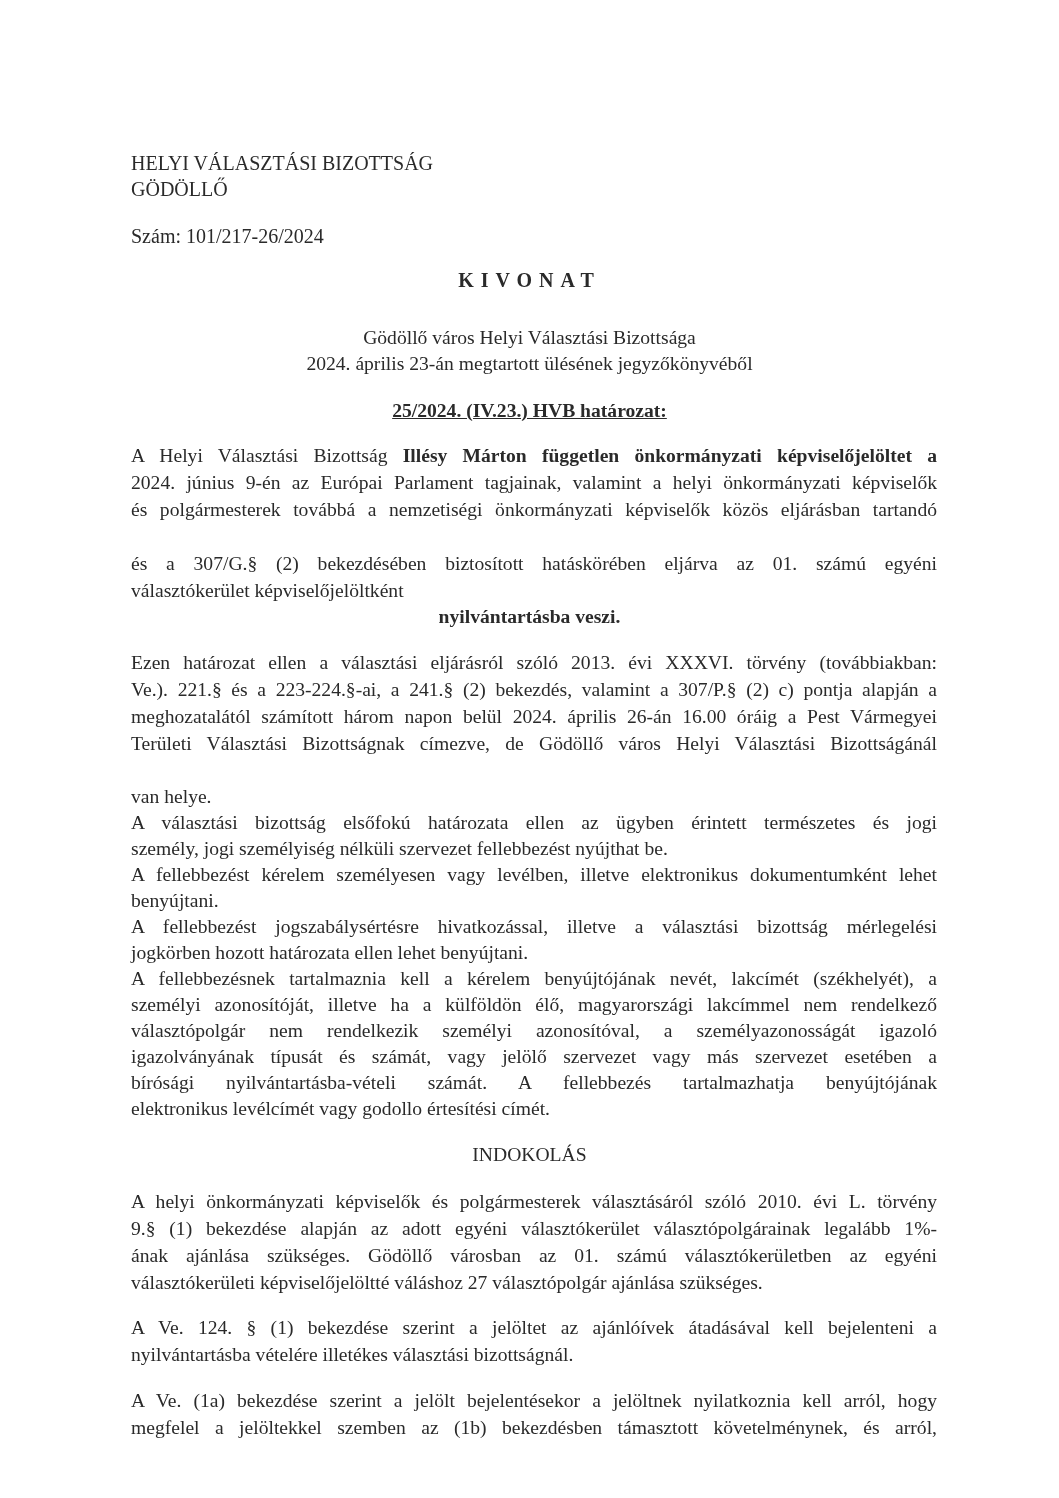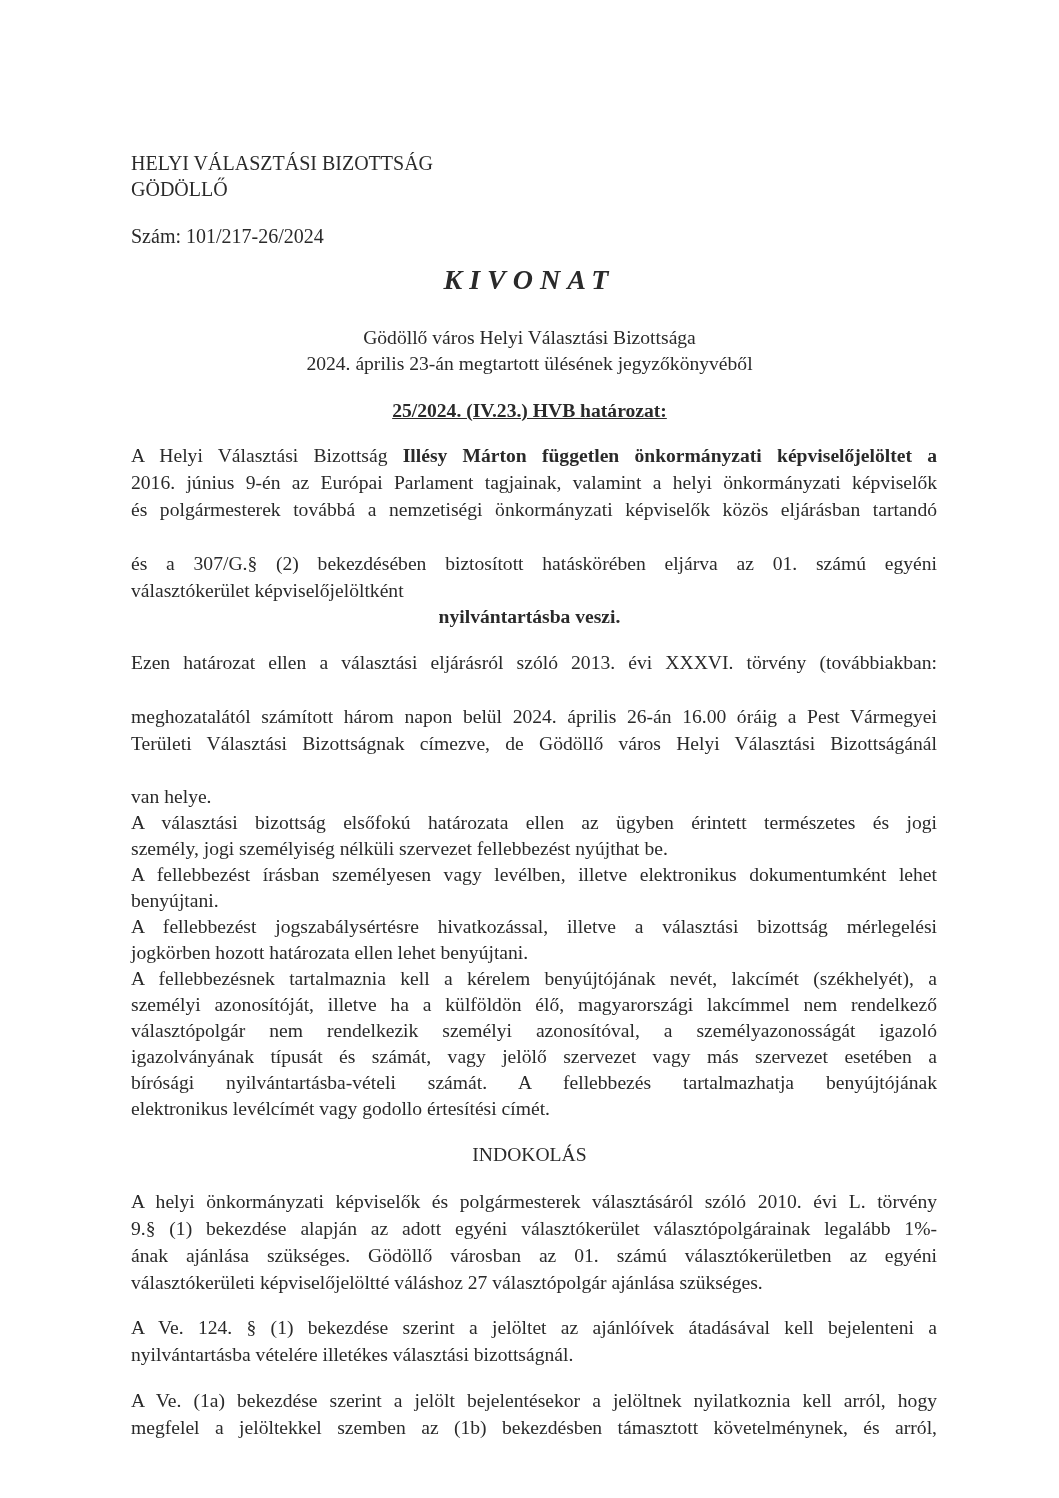--- a/index.html
+++ b/index.html
@@ -4,54 +4,55 @@
 <style>
   html, body { margin: 0; padding: 0; background: #ffffff; }
   body { width: 1059px; height: 1498px; position: relative; overflow: hidden;
          font-family: "Liberation Serif", "DejaVu Serif", serif; color: #2a2a2a; }
   .page { position: absolute; left: 0; top: 12px; width: 1059px; height: 1498px; }
   .line { position: absolute; left: 131px; width: 806px; font-size: 19.6px; line-height: 26.8px;
           white-space: nowrap; }
   .just { text-align: justify; text-align-last: justify; white-space: normal; }
   .center { left: 0; width: 1059px; text-align: center; }
   .bold { font-weight: bold; }
-  .title { font-size: 28px; font-weight: bold; letter-spacing: 7px; font-style: italic; }
+  .title { font-size: 20px; font-weight: bold; letter-spacing: 7px; }
   .ul { text-decoration: underline; }
   .hdr { font-size: 20px; }
 </style>
 </head>
 <body>
 
 <div class="page">
 
   <div class="line hdr" style="top:138px">HELYI VÁLASZTÁSI BIZOTTSÁG</div>
   <div class="line hdr" style="top:164px">GÖDÖLLŐ</div>
   <div class="line hdr" style="top:211px">Szám: 101/217-26/2024</div>
 
   <div class="line center title" style="top:255px">KIVONAT</div>
 
   <div class="line center" style="top:313px">Gödöllő város Helyi Választási Bizottsága</div>
   <div class="line center" style="top:339px">2024. április 23-án megtartott ülésének jegyzőkönyvéből</div>
 
   <div class="line center bold ul" style="top:386px">25/2024. (IV.23.) HVB határozat:</div>
 
   <div class="line just" style="top:431px"><span>A Helyi Választási Bizottság </span><span class="bold">Illésy Márton független önkormányzati képviselőjelöltet a</span></div>
-  <div class="line just" style="top:458px">2016. június 9-én az Európai Parlament tagjainak, valamint a helyi önkormányzati képviselők</div>
+  <div class="line just" style="top:458px">2024. június 9-én az Európai Parlament tagjainak, valamint a helyi önkormányzati képviselők</div>
   <div class="line just" style="top:485px">és polgármesterek továbbá a nemzetiségi önkormányzati képviselők közös eljárásban tartandó</div>
   <div class="line just" style="top:539px">és a 307/G.§ (2) bekezdésében biztosított hatáskörében eljárva az 01. számú egyéni</div>
   <div class="line" style="top:566px">választókerület képviselőjelöltként</div>
   <div class="line center bold" style="top:592px">nyilvántartásba veszi.</div>
 
   <div class="line just" style="top:638px">Ezen határozat ellen a választási eljárásról szóló 2013. évi XXXVI. törvény (továbbiakban:</div>
+  <div class="line just" style="top:665px">Ve.). 221.§ és a 223-224.§-ai, a 241.§ (2) bekezdés, valamint a 307/P.§ (2) c) pontja alapján a</div>
   <div class="line just" style="top:692px">meghozatalától számított három napon belül 2024. április 26-án 16.00 óráig a Pest Vármegyei</div>
   <div class="line just" style="top:719px">Területi Választási Bizottságnak címezve, de Gödöllő város Helyi Választási Bizottságánál</div>
   <div class="line" style="top:772px">van helye.</div>
   <div class="line just" style="top:798px">A választási bizottság elsőfokú határozata ellen az ügyben érintett természetes és jogi</div>
   <div class="line" style="top:824px">személy, jogi személyiség nélküli szervezet fellebbezést nyújthat be.</div>
-  <div class="line just" style="top:850px">A fellebbezést írásban személyesen vagy levélben, illetve elektronikus dokumentumként lehet</div>
+  <div class="line just" style="top:850px">A fellebbezést kérelem személyesen vagy levélben, illetve elektronikus dokumentumként lehet</div>
   <div class="line" style="top:876px">benyújtani.</div>
   <div class="line just" style="top:902px">A fellebbezést jogszabálysértésre hivatkozással, illetve a választási bizottság mérlegelési</div>
   <div class="line just" style="top:954px">A fellebbezésnek tartalmaznia kell a kérelem benyújtójának nevét, lakcímét (székhelyét), a</div>
   <div class="line" style="top:928px">jogkörben hozott határozata ellen lehet benyújtani.</div>
   <div class="line just" style="top:980px">személyi azonosítóját, illetve ha a külföldön élő, magyarországi lakcímmel nem rendelkező</div>
   <div class="line just" style="top:1006px">választópolgár nem rendelkezik személyi azonosítóval, a személyazonosságát igazoló</div>
   <div class="line just" style="top:1032px">igazolványának típusát és számát, vagy jelölő szervezet vagy más szervezet esetében a</div>
   <div class="line just" style="top:1058px">bírósági nyilvántartásba-vételi számát. A fellebbezés tartalmazhatja benyújtójának</div>
   <div class="line" style="top:1084px">elektronikus levélcímét vagy godollo értesítési címét.</div>
 

